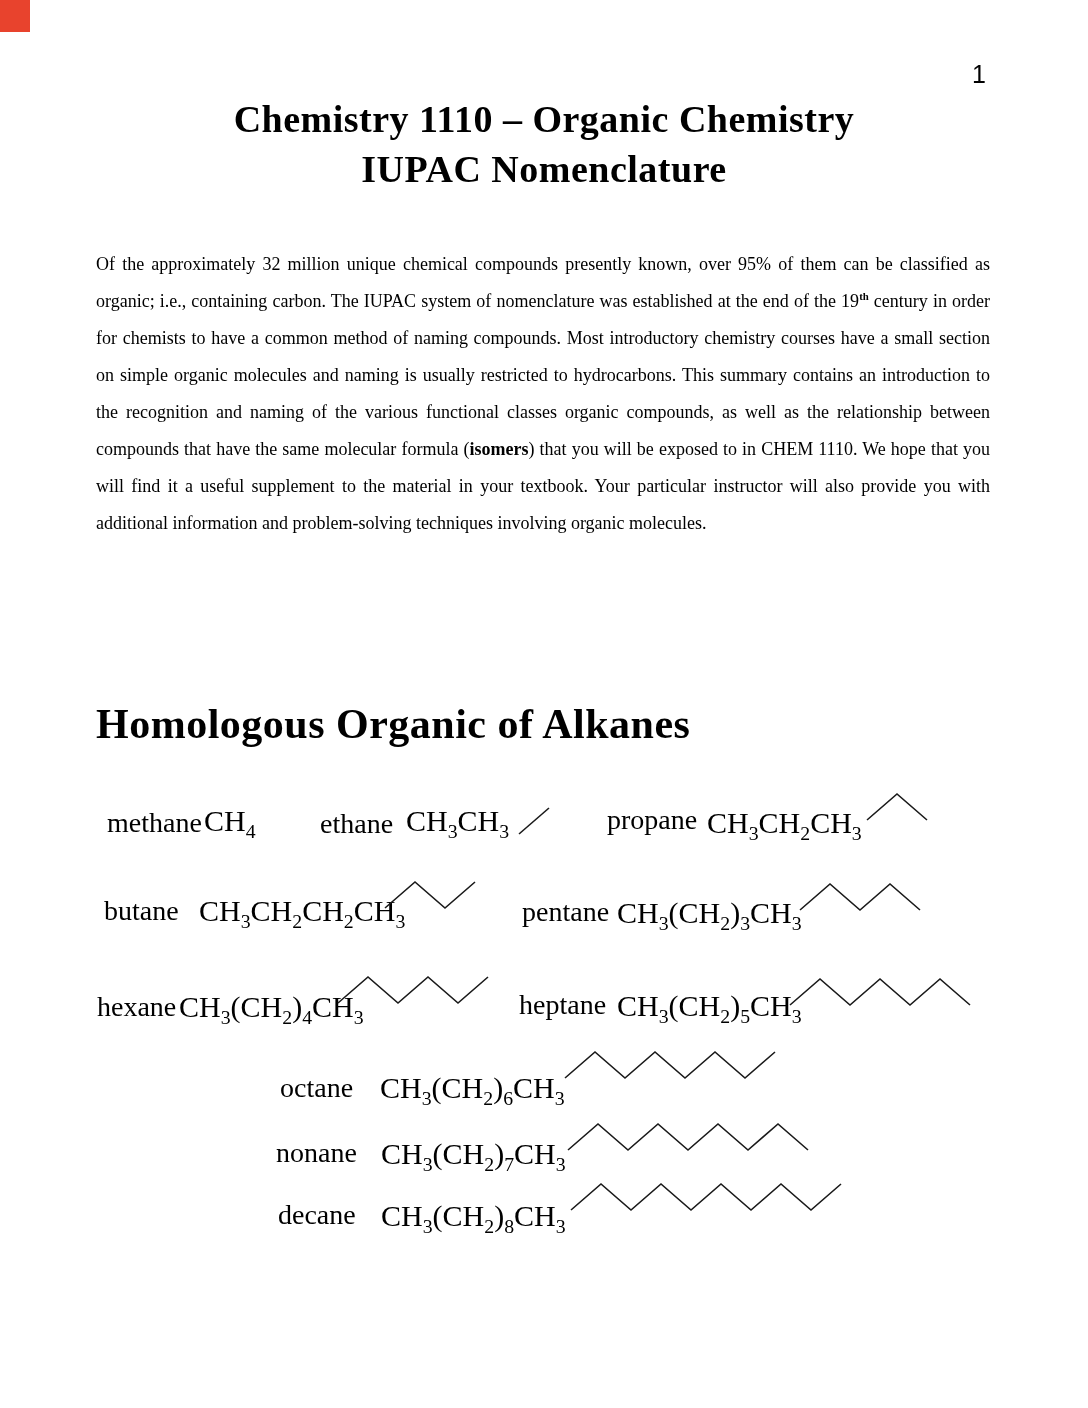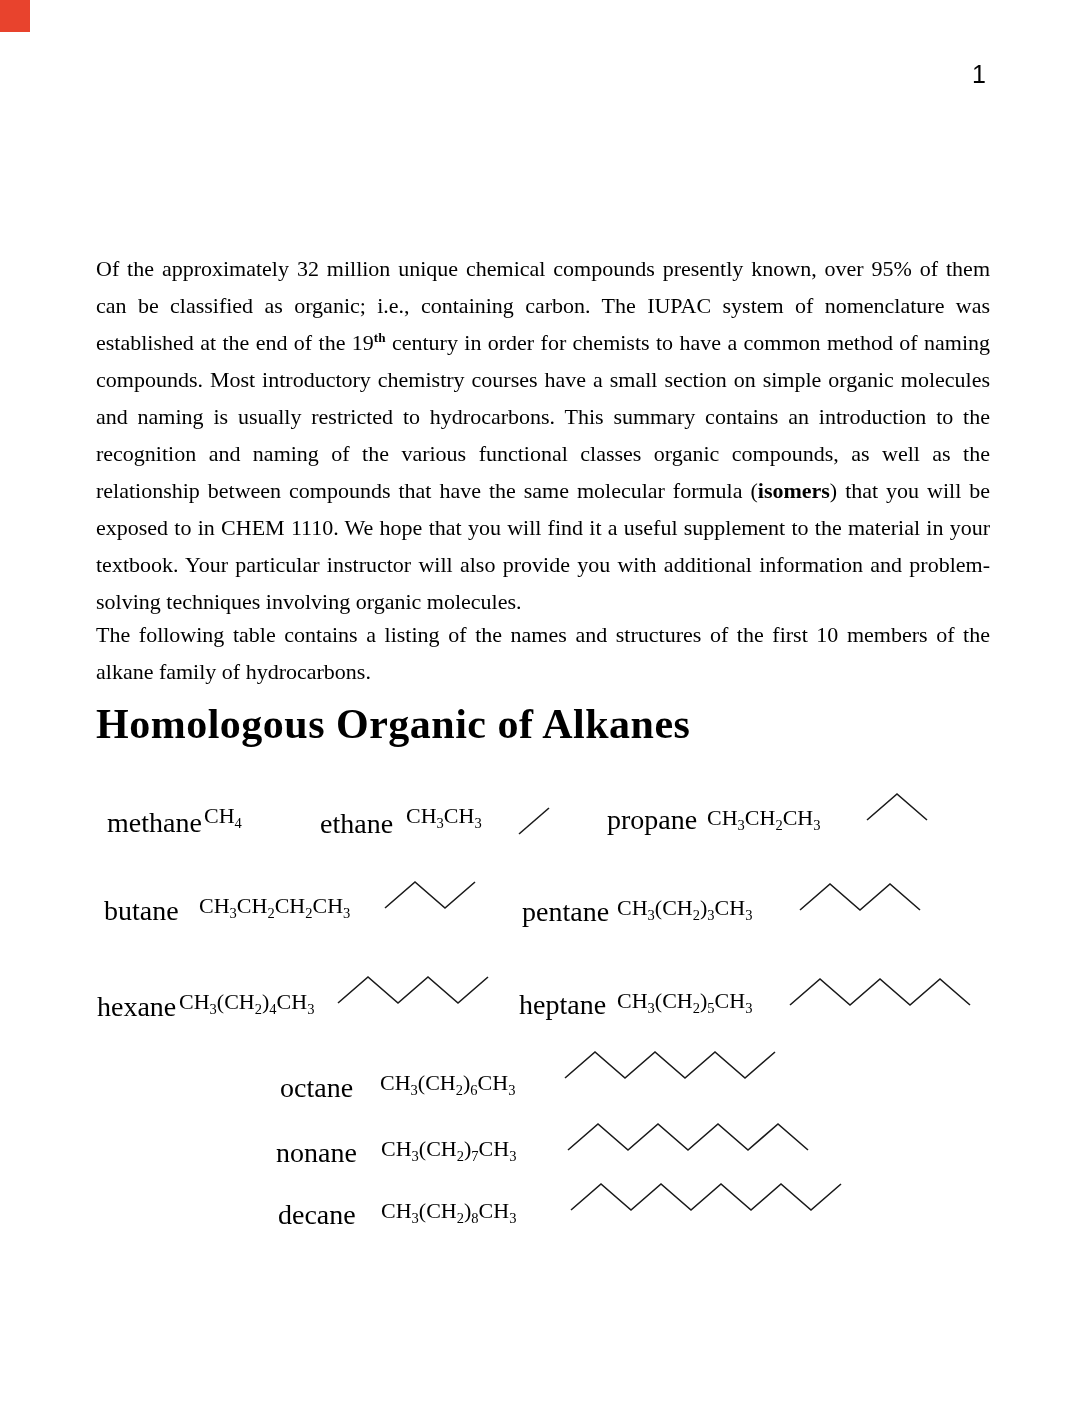--- a/index.html
+++ b/index.html
@@ -21,32 +21,32 @@
     font-size:25px;line-height:1;
   }
   .doc-title{
     position:absolute;top:94px;left:0;width:100%;
     text-align:center;font-weight:700;
     font-size:38px;line-height:50px;
     letter-spacing:0.5px;
   }
   .body-text{
     position:absolute;left:96px;width:894px;
-    font-size:22px;line-height:37px;
+    font-size:18px;line-height:37px;
     text-align:justify;
   }
   .body-text sup{font-size:0.6em;font-weight:700;line-height:0;}
   .para-1{top:228px;}
   .para-2{top:594px;}
   .section-heading{
     position:absolute;top:700px;left:96px;
     font-size:42px;font-weight:700;letter-spacing:0.5px;
   }
   .aname{position:absolute;font-size:28px;line-height:1.2;}
-  .aform{position:absolute;font-size:22px;line-height:1.2;white-space:nowrap;}
+  .aform{position:absolute;font-size:30px;line-height:1.2;white-space:nowrap;}
   .aform sub{font-size:0.66em;line-height:0;}
   .astruct{position:absolute;line-height:0;}
   
   .e0n{left:107px;top:806px;}  .e0f{left:204px;top:803px;}
   .e1n{left:320px;top:807px;font-family:Liberation Serif, serif;}  .e1f{left:406px;top:803px;}  .e1s{left:517px;top:806px;}
   .e2n{left:607px;top:803px;}  .e2f{left:707px;top:805px;}  .e2s{left:865px;top:792px;}
   .e3n{left:104px;top:894px;}  .e3f{left:199px;top:893px;}  .e3s{left:383px;top:880px;}
   .e4n{left:522px;top:895px;}  .e4f{left:617px;top:895px;}  .e4s{left:798px;top:882px;}
   .e5n{left:97px;top:990px;}   .e5f{left:179px;top:989px;}  .e5s{left:336px;top:975px;}
   .e6n{left:519px;top:988px;}  .e6f{left:617px;top:988px;}  .e6s{left:788px;top:977px;}
@@ -57,25 +57,26 @@
 </head>
 <body>
 
 <div class="page">
 
   <div class="corner-marker" style="background: rgb(232, 67, 45);"></div>
 
   <div class="page-number">1</div>
 
   <div class="doc-title">
+    <div>Chemistry 1110 – Organic Chemistry</div>
+    <div>IUPAC Nomenclature</div>
   </div>
 
   <p class="body-text para-1">Of the approximately 32 million unique chemical compounds presently known, over 95% of them can be classified as organic; i.e., containing carbon.  The IUPAC system of nomenclature was established at the end of the 19<sup>th</sup> century in order for chemists to have a common method of naming compounds.  Most introductory chemistry courses have a small section on simple organic molecules and naming is usually restricted to hydrocarbons.  This summary contains an introduction to the recognition and naming of the various functional classes organic compounds, as well as the relationship between compounds that have the same molecular formula (<b>isomers</b>) that you will be exposed to in CHEM 1110. We hope that you will find it a useful supplement to the material in your textbook.  Your particular instructor will also provide you with additional information and problem-solving techniques involving organic molecules.</p>
 
-  <p class="body-text para-2">The following table contains a listing of the names and structures of the first 10 members of the alkane family of hydrocarbons.</p>
 
   <div class="section-heading">Homologous Organic of Alkanes</div>
 
   <div class="aname e0n">methane</div>
   <div class="aform e0f">CH<sub>4</sub></div>
 
   <div class="aname e1n">ethane</div>
   <div class="aform e1f">CH<sub>3</sub>CH<sub>3</sub></div>
   <div class="astruct e1s"><svg width="34" height="30" xmlns="http://www.w3.org/2000/svg">
         <polyline points="2,28 32,2" fill="none" stroke="#1a1a1a" stroke-width="1.6"></polyline>

